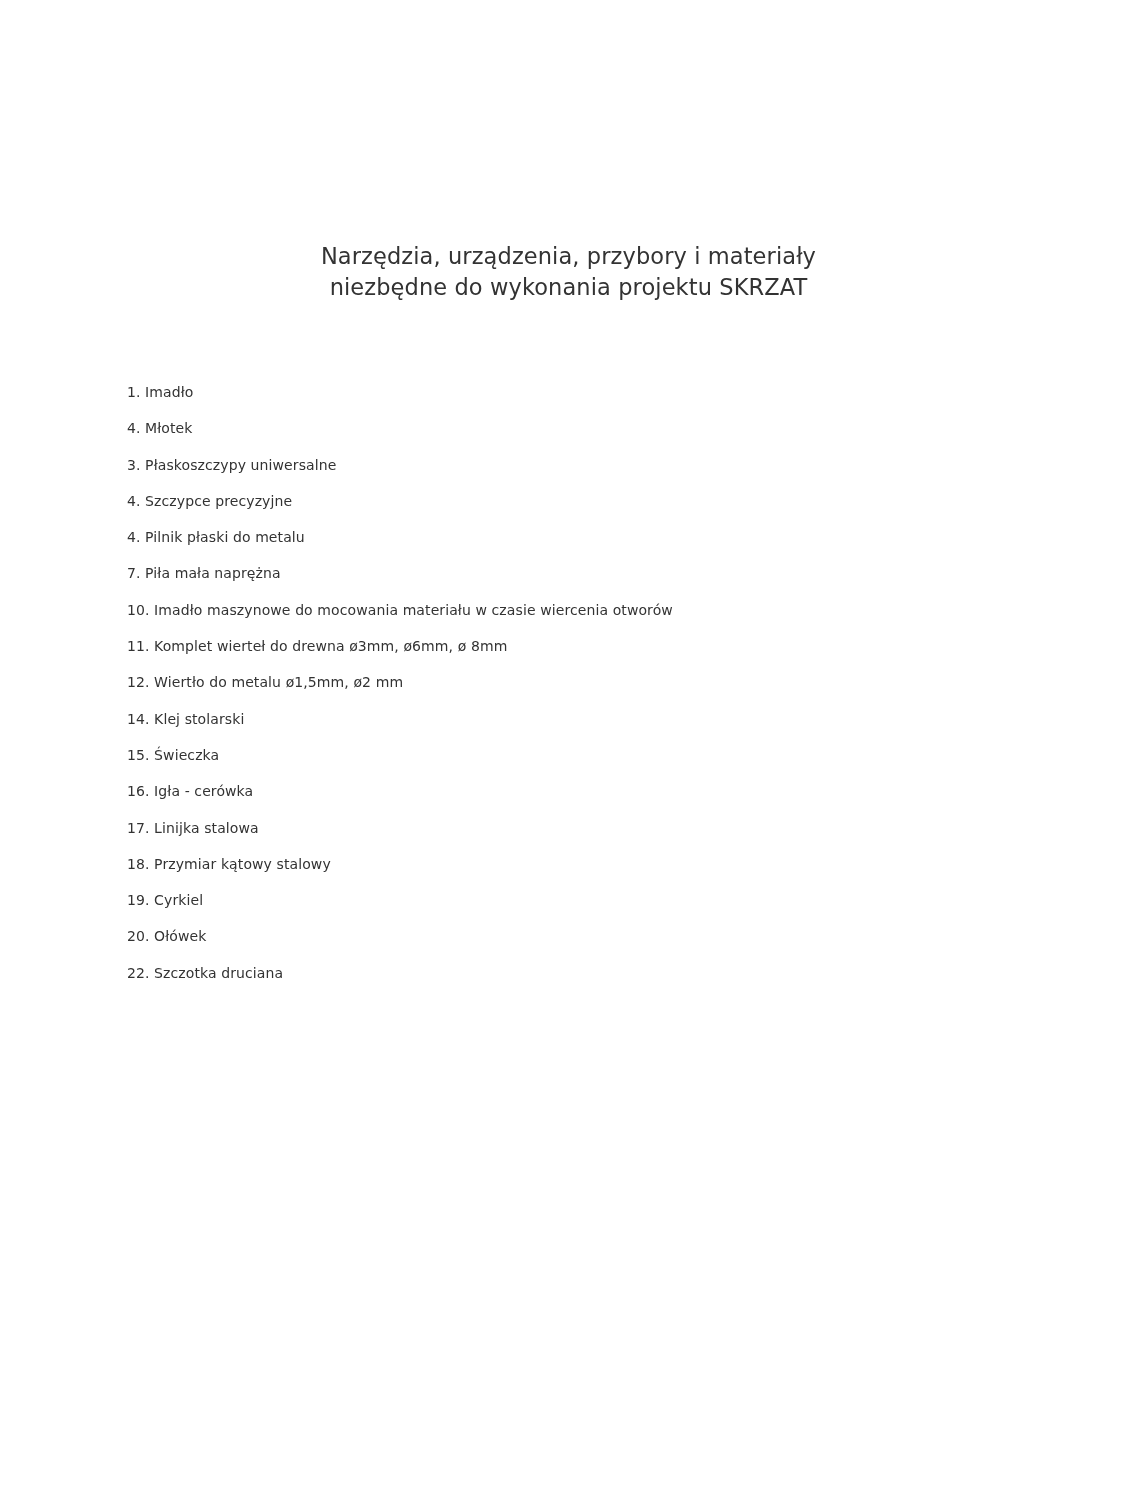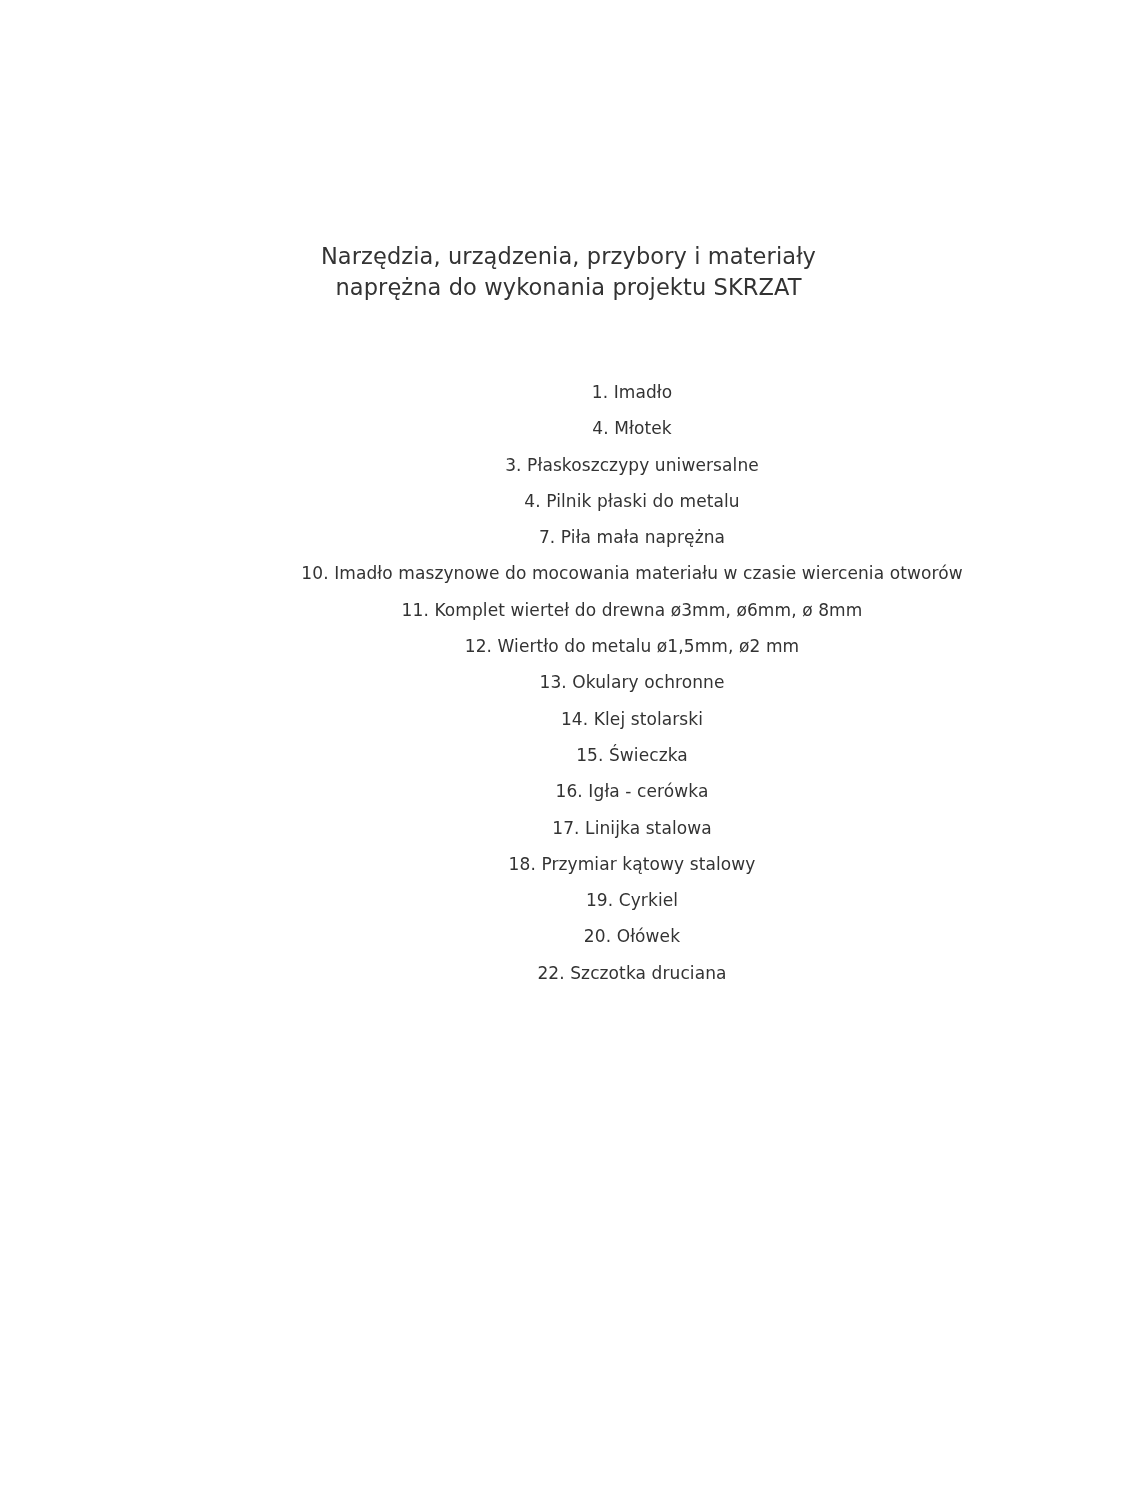--- a/index.html
+++ b/index.html
@@ -27,47 +27,46 @@
     letter-spacing: 0.1px;
   }
   .doc-title .title-line {
     display: block;
   }
   .tool-list {
     margin: 71px 0 0 127px;
     padding: 0;
   }
   .list-item {
-    font-size: 17px;
+    font-size: 14px;
     font-weight: 400;
     line-height: 36.3px;
     color: #333333;
     white-space: nowrap;
     letter-spacing: 0.1px;
-    text-align: center;
   }
 </style>
 </head>
 <body>
 
 <div class="page">
   <h1 class="doc-title">
     <span class="title-line">Narzędzia, urządzenia, przybory i materiały</span>
-    <span class="title-line">naprężna do wykonania projektu SKRZAT</span>
+    <span class="title-line">niezbędne do wykonania projektu SKRZAT</span>
   </h1>
   <div class="tool-list">
     <div class="list-item">1. Imadło</div>
     <div class="list-item">4. Młotek</div>
     <div class="list-item">3. Płaskoszczypy uniwersalne</div>
+    <div class="list-item">4. Szczypce precyzyjne</div>
     <div class="list-item">4. Pilnik płaski do metalu</div>
     <div class="list-item">7. Piła mała naprężna</div>
     <div class="list-item">10. Imadło maszynowe do mocowania materiału w czasie wiercenia otworów</div>
     <div class="list-item">11. Komplet wierteł do drewna ø3mm, ø6mm, ø 8mm</div>
     <div class="list-item">12. Wiertło do metalu ø1,5mm, ø2 mm</div>
-    <div class="list-item">13. Okulary ochronne</div>
     <div class="list-item">14. Klej stolarski</div>
     <div class="list-item">15. Świeczka</div>
     <div class="list-item">16. Igła - cerówka</div>
     <div class="list-item">17. Linijka stalowa</div>
     <div class="list-item">18. Przymiar kątowy stalowy</div>
     <div class="list-item">19. Cyrkiel</div>
     <div class="list-item">20. Ołówek</div>
     <div class="list-item">22. Szczotka druciana</div>
   </div>
 </div>

